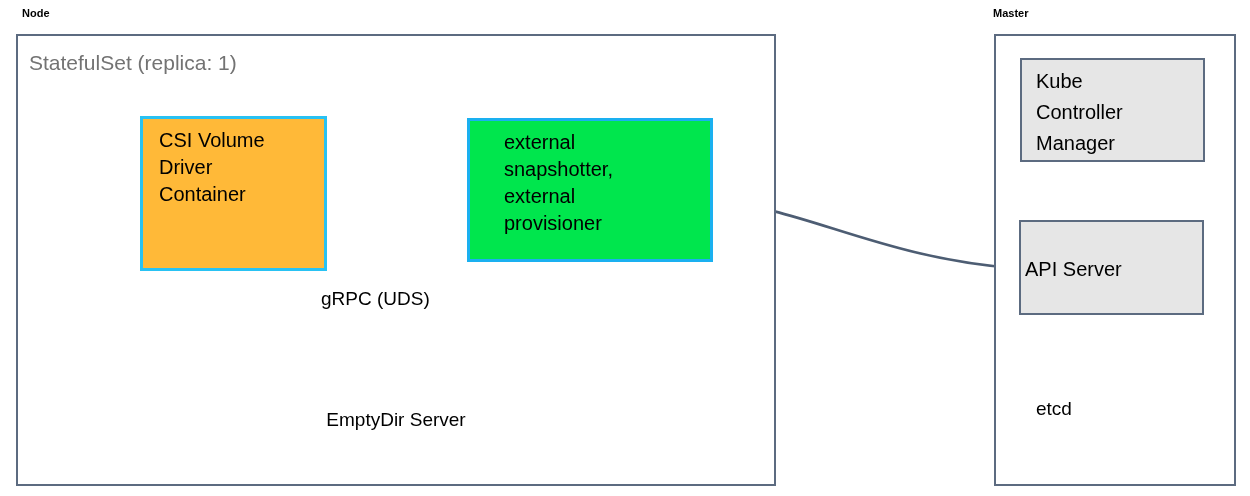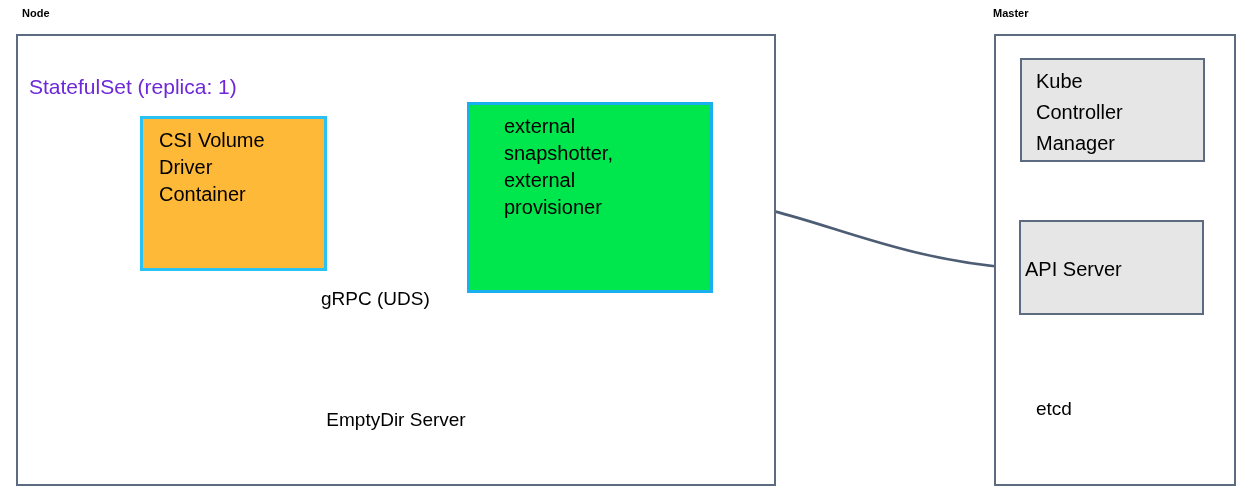--- a/index.html
+++ b/index.html
@@ -36,23 +36,22 @@
     background: #ffffff;
     border: 2px solid #5c6b80;
     box-sizing: border-box;
   }
 
   
   .box-title {
     position: absolute;
     font-size: 21px;
     line-height: 26px;
-    color: #6d28d9;
+    color: #737373;
     white-space: nowrap;
-    margin-top: 24px;
   }
 
   
   .comp-box {
     position: absolute;
     box-sizing: border-box;
     display: block;
     padding: 8px 12px 8px 16px;
     font-size: 20px;
     line-height: 27px;
@@ -147,21 +146,21 @@
   <div class="group-label" style="left:22px; top:4px;">Node</div>
 
   <div class="container-box" style="left:16px; top:34px; width:760px; height:452px;"></div>
 
   <div class="box-title" style="left:29px; top:50px;">StatefulSet (replica: 1)</div>
 
   <div class="comp-box orange" style="left:140px; top:116px; width:187px; height:155px;">CSI Volume
 Driver
 Container</div>
 
-  <div class="comp-box green" style="left:467px; top:102px; width:246px; height:191px;padding-left:34px;">external
+  <div class="comp-box green" style="left:467px; top:118px; width:246px; height:144px;padding-left:34px;">external
 snapshotter,
 external
 provisioner</div>
 
   <div class="edge-label" style="left:321px; top:288px;">gRPC (UDS)</div>
 
   <div class="cyl-label" style="left:275px; top:409px; width:242px;">EmptyDir Server</div>
 
   <div class="group-label" style="left:993px; top:4px;">Master</div>
 

